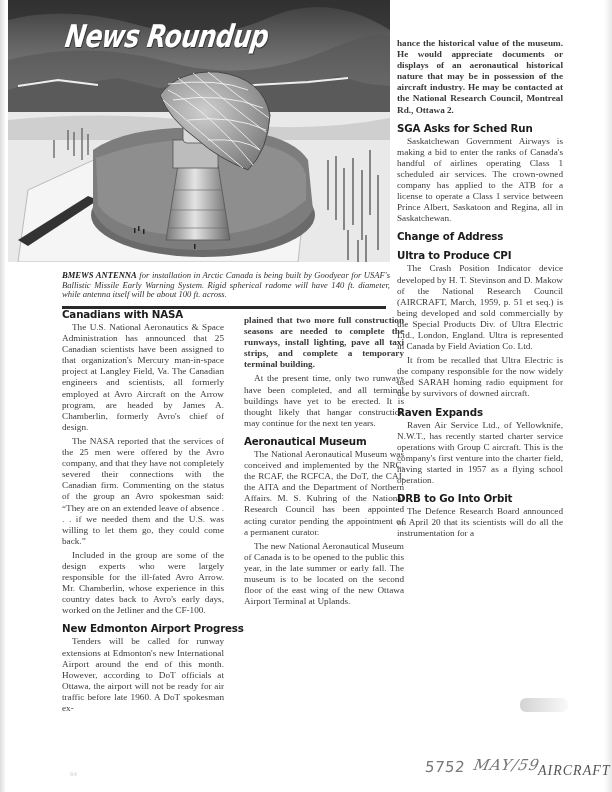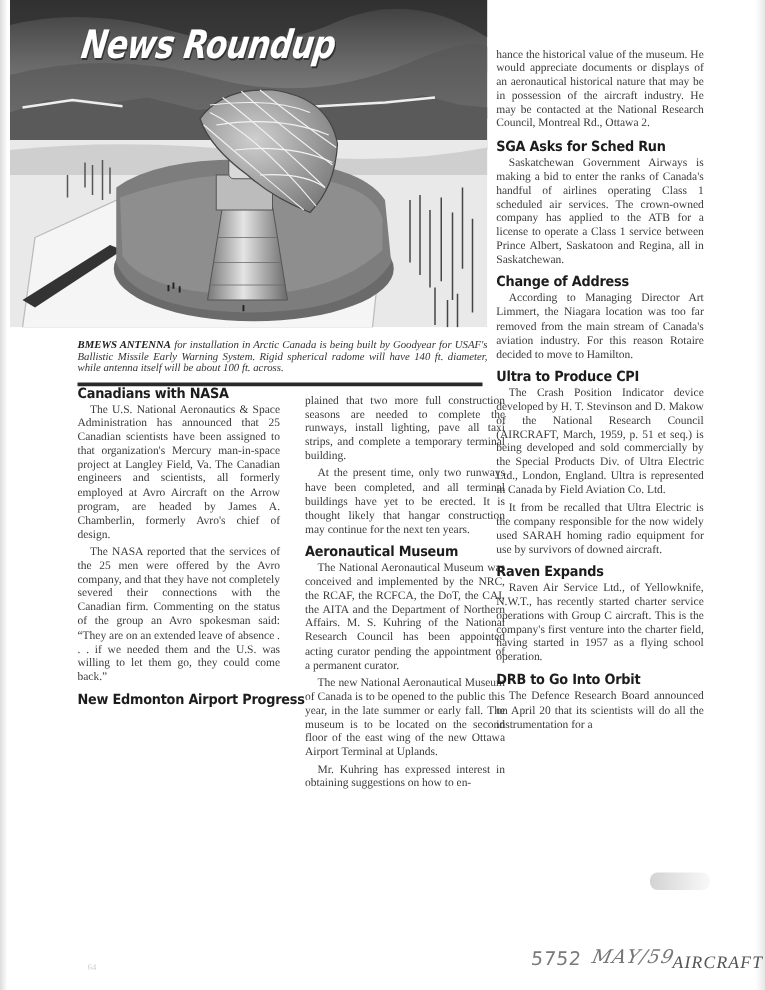--- a/index.html
+++ b/index.html
@@ -18,21 +18,21 @@
   .rule { position: absolute; left: 62px; top: 306px; width: 324px; height: 3px; background: #2a2a2a; }
 
   .col { position: absolute; font-size: 9.2px; line-height: 11.1px; text-align: justify; color: #3a3a3a; }
   .col1 { left: 62px; top: 308px; width: 162px; }
   .col2 { left: 244px; top: 315px; width: 160px; }
   .col3 { left: 397px; top: 38px; width: 166px; }
 
   .col h2 { font-family: "DejaVu Sans", sans-serif; font-weight: bold; font-size: 11.2px; line-height: 13px; margin: 6px 0 1px 0; color: #1c1c1c; letter-spacing: -0.2px; transform: scaleX(0.92); transform-origin: left; white-space: nowrap; }
   .col h2:first-child { margin-top: 0; }
   .col p { margin: 0 0 3px 0; text-indent: 10px; }
-  .col p.cont { text-indent: 0; }
+  .col p.cont { text-indent: 0; font-weight: bold; }
 
   .folio { position: absolute; left: 70px; top: 770px; font-size: 7px; color: #cfcfcf; }
   .hand-num { position: absolute; left: 425px; top: 758px; font-family: "DejaVu Sans", sans-serif; font-size: 15px; color: #7a7a7a; font-weight: normal; letter-spacing: 0.5px; transform: skewX(-6deg); }
   .hand-date { position: absolute; left: 474px; top: 756px; font-family: "DejaVu Serif", serif; font-style: italic; font-size: 15px; color: #777; letter-spacing: 1px; transform: skewX(-12deg); }
   .journal { position: absolute; left: 538px; top: 763px; font-family: "Liberation Serif", serif; font-style: italic; font-size: 14px; color: #555; letter-spacing: 1px; }
   .smudge { position: absolute; left: 520px; top: 698px; width: 48px; height: 14px; background: linear-gradient(90deg, rgba(200,200,200,0.8), rgba(235,235,235,0.3)); border-radius: 6px; }
 </style>
 </head>
 <body>
 
@@ -133,38 +133,38 @@
 <div class="caption">
   <b>BMEWS ANTENNA</b><span> for installation in Arctic Canada is being built by Goodyear for USAF's Ballistic Missile Early Warning System.  Rigid spherical radome will have 140 ft. diameter, while antenna itself will be about 100 ft. across.</span>
 </div>
 
 <div class="rule"></div>
 
 <div class="col col1">
   <h2>Canadians with NASA</h2>
   <p>The U.S. National Aeronautics &amp; Space Administration has announced that 25 Canadian scientists have been assigned to that organization's Mercury man-in-space project at Langley Field, Va. The Canadian engineers and scientists, all formerly employed at Avro Aircraft on the Arrow program, are headed by James A. Chamberlin, formerly Avro's chief of design.</p>
   <p>The NASA reported that the services of the 25 men were offered by the Avro company, and that they have not completely severed their connections with the Canadian firm. Commenting on the status of the group an Avro spokesman said: “They are on an extended leave of absence . . . if we needed them and the U.S. was willing to let them go, they could come back.”</p>
+  <p>Included in the group are some of the design experts who were largely responsible for the ill-fated Avro Arrow. Mr. Chamberlin, whose experience in this country dates back to Avro's early days, worked on the Jetliner and the CF-100.</p>
   <h2>New Edmonton Airport Progress</h2>
+  <p>Tenders will be called for runway extensions at Edmonton's new International Airport around the end of this month. However, according to DoT officials at Ottawa, the airport will not be ready for air traffic before late 1960. A DoT spokesman ex-</p>
 </div>
 
 <div class="col col2">
   <p class="cont">plained that two more full construction seasons are needed to complete the runways, install lighting, pave all taxi strips, and complete a temporary terminal building.</p>
   <p>At the present time, only two runways have been completed, and all terminal buildings have yet to be erected. It is thought likely that hangar construction may continue for the next ten years.</p>
   <h2>Aeronautical Museum</h2>
   <p>The National Aeronautical Museum was conceived and implemented by the NRC, the RCAF, the RCFCA, the DoT, the CAI, the AITA and the Department of Northern Affairs. M. S. Kuhring of the National Research Council has been appointed acting curator pending the appointment of a permanent curator.</p>
   <p>The new National Aeronautical Museum of Canada is to be opened to the public this year, in the late summer or early fall. The museum is to be located on the second floor of the east wing of the new Ottawa Airport Terminal at Uplands.</p>
-  <p>Mr. Kuhring has expressed interest in obtaining suggestions on how to en-</p>
 </div>
 
 <div class="col col3">
   <p class="cont">hance the historical value of the museum. He would appreciate documents or displays of an aeronautical historical nature that may be in possession of the aircraft industry. He may be contacted at the National Research Council, Montreal Rd., Ottawa 2.</p>
   <h2>SGA Asks for Sched Run</h2>
   <p>Saskatchewan Government Airways is making a bid to enter the ranks of Canada's handful of airlines operating Class 1 scheduled air services. The crown-owned company has applied to the ATB for a license to operate a Class 1 service between Prince Albert, Saskatoon and Regina, all in Saskatchewan.</p>
   <h2>Change of Address</h2>
-  <p>According to Managing Director Art Limmert, the Niagara location was too far removed from the main stream of Canada's aviation industry. For this reason Rotaire decided to move to Hamilton.</p>
   <h2>Ultra to Produce CPI</h2>
   <p>The Crash Position Indicator device developed by H. T. Stevinson and D. Makow of the National Research Council (AIRCRAFT, March, 1959, p. 51 et seq.) is being developed and sold commercially by the Special Products Div. of Ultra Electric Ltd., London, England. Ultra is represented in Canada by Field Aviation Co. Ltd.</p>
   <p>It from be recalled that Ultra Electric is the company responsible for the now widely used SARAH homing radio equipment for use by survivors of downed aircraft.</p>
   <h2>Raven Expands</h2>
   <p>Raven Air Service Ltd., of Yellowknife, N.W.T., has recently started charter service operations with Group C aircraft. This is the company's first venture into the charter field, having started in 1957 as a flying school operation.</p>
   <h2>DRB to Go Into Orbit</h2>
   <p>The Defence Research Board announced on April 20 that its scientists will do all the instrumentation for a</p>
 </div>
 
 <div class="smudge"></div>

